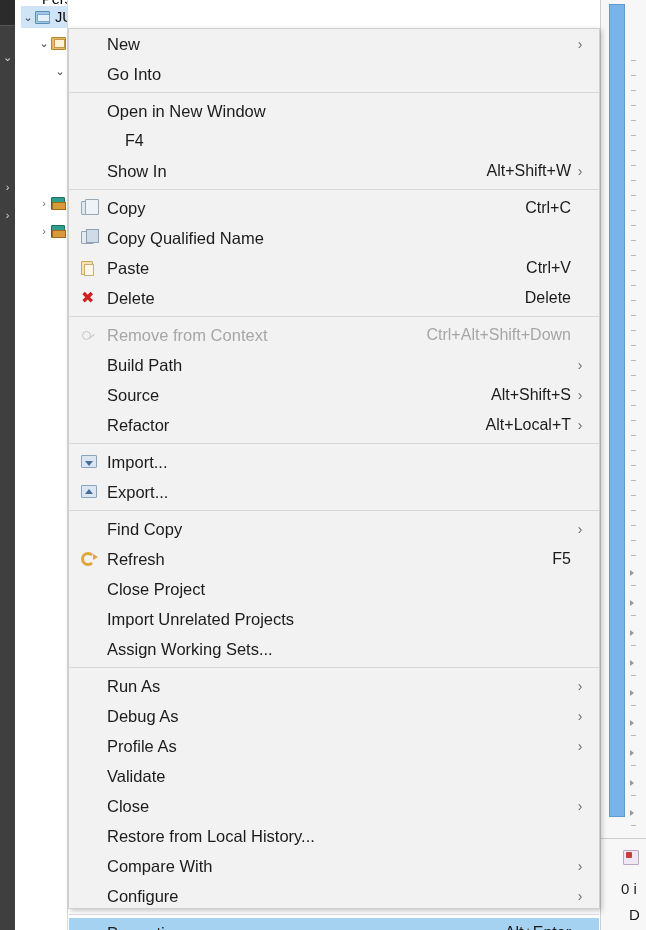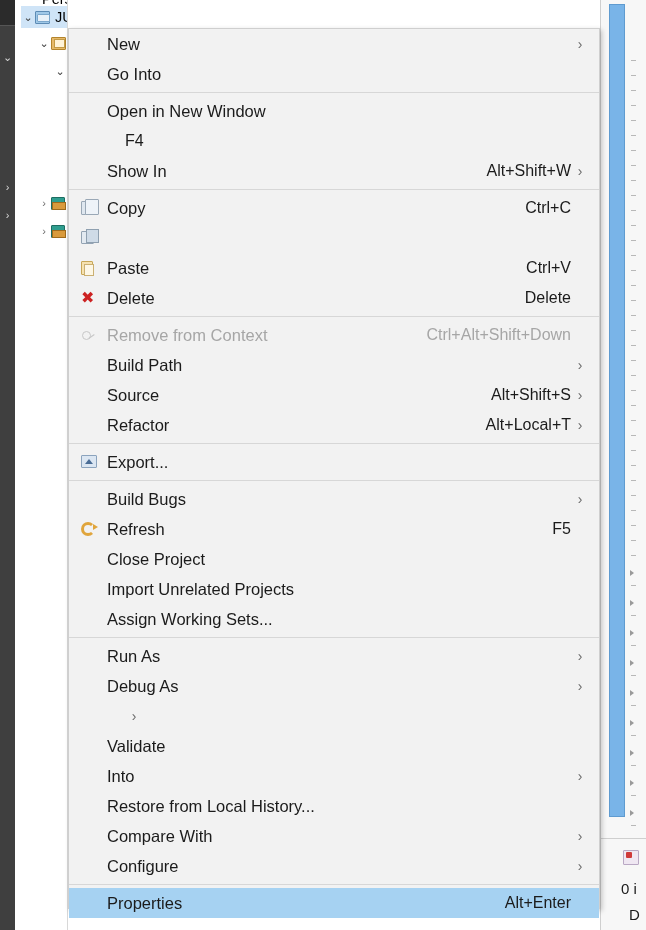--- a/index.html
+++ b/index.html
@@ -331,20 +331,21 @@
           <i class="g g-copy"></i>
         </span>
         <span class="mi-label">Copy</span>
         <span class="mi-accel">Ctrl+C</span>
         <span class="mi-arrow empty">›</span>
       </div>
       <div class="mi">
         <span class="mi-icon">
           <i class="g g-copyq"></i>
         </span>
+        <span class="mi-label">Copy Qualified Name</span>
         <span class="mi-accel"></span>
         <span class="mi-arrow empty">›</span>
       </div>
       <div class="mi">
         <span class="mi-icon">
           <i class="g g-paste"></i>
         </span>
         <span class="mi-label">Paste</span>
         <span class="mi-accel">Ctrl+V</span>
         <span class="mi-arrow empty">›</span>
@@ -380,30 +381,38 @@
       </div>
       <div class="mi">
         <span class="mi-icon"></span>
         <span class="mi-label">Refactor</span>
         <span class="mi-accel">Alt+Local+T</span>
         <span class="mi-arrow">›</span>
       </div>
       <div class="sep"></div>
       <div class="mi">
         <span class="mi-icon">
+          <i class="g g-import"></i>
+        </span>
+        <span class="mi-label">Import...</span>
+        <span class="mi-accel"></span>
+        <span class="mi-arrow empty">›</span>
+      </div>
+      <div class="mi">
+        <span class="mi-icon">
           <i class="g g-export"></i>
         </span>
         <span class="mi-label">Export...</span>
         <span class="mi-accel"></span>
         <span class="mi-arrow empty">›</span>
       </div>
       <div class="sep"></div>
       <div class="mi">
         <span class="mi-icon"></span>
-        <span class="mi-label">Build Bugs</span>
+        <span class="mi-label">Find Copy</span>
         <span class="mi-accel"></span>
         <span class="mi-arrow">›</span>
       </div>
       <div class="mi">
         <span class="mi-icon">
           <i class="g g-refresh"></i>
         </span>
         <span class="mi-label">Refresh</span>
         <span class="mi-accel">F5</span>
         <span class="mi-arrow empty">›</span>
@@ -434,32 +443,33 @@
         <span class="mi-arrow">›</span>
       </div>
       <div class="mi">
         <span class="mi-icon"></span>
         <span class="mi-label">Debug As</span>
         <span class="mi-accel"></span>
         <span class="mi-arrow">›</span>
       </div>
       <div class="mi">
         <span class="mi-icon"></span>
+        <span class="mi-label">Profile As</span>
         <span class="mi-accel"></span>
         <span class="mi-arrow">›</span>
       </div>
       <div class="mi">
         <span class="mi-icon"></span>
         <span class="mi-label">Validate</span>
         <span class="mi-accel"></span>
         <span class="mi-arrow empty">›</span>
       </div>
       <div class="mi">
         <span class="mi-icon"></span>
-        <span class="mi-label">Into</span>
+        <span class="mi-label">Close</span>
         <span class="mi-accel"></span>
         <span class="mi-arrow">›</span>
       </div>
       <div class="mi">
         <span class="mi-icon"></span>
         <span class="mi-label">Restore from Local History...</span>
         <span class="mi-accel"></span>
         <span class="mi-arrow empty">›</span>
       </div>
       <div class="mi">

